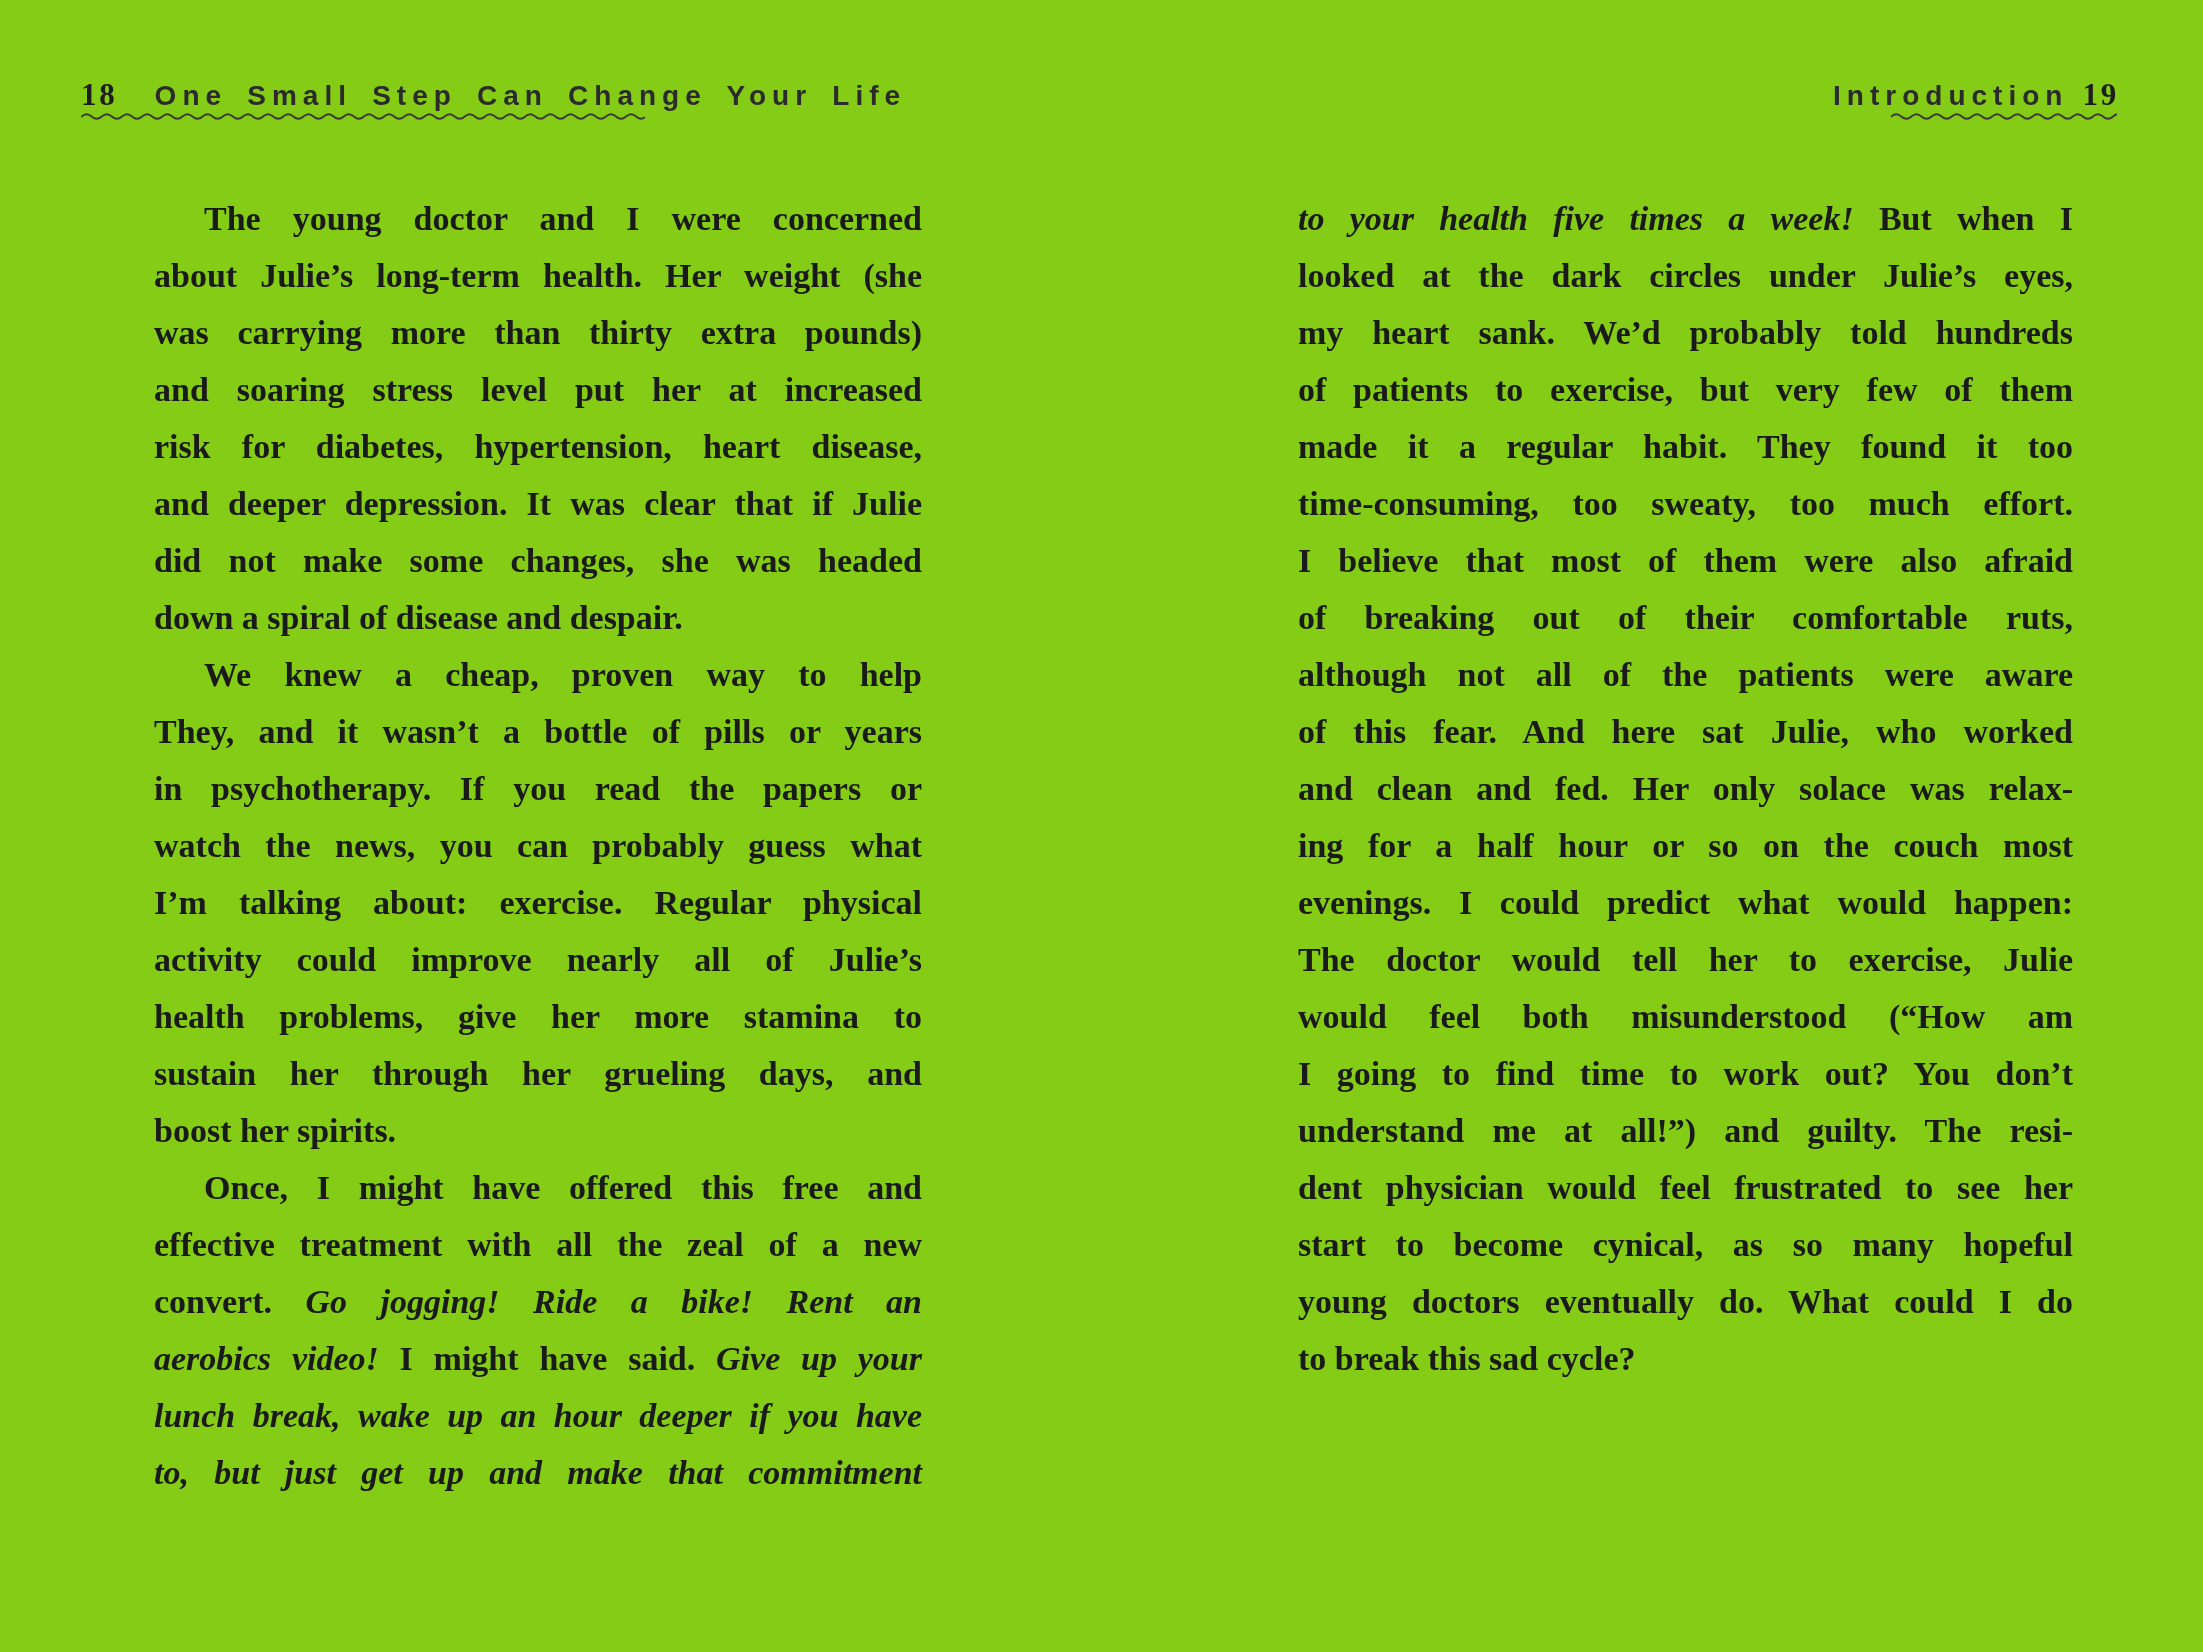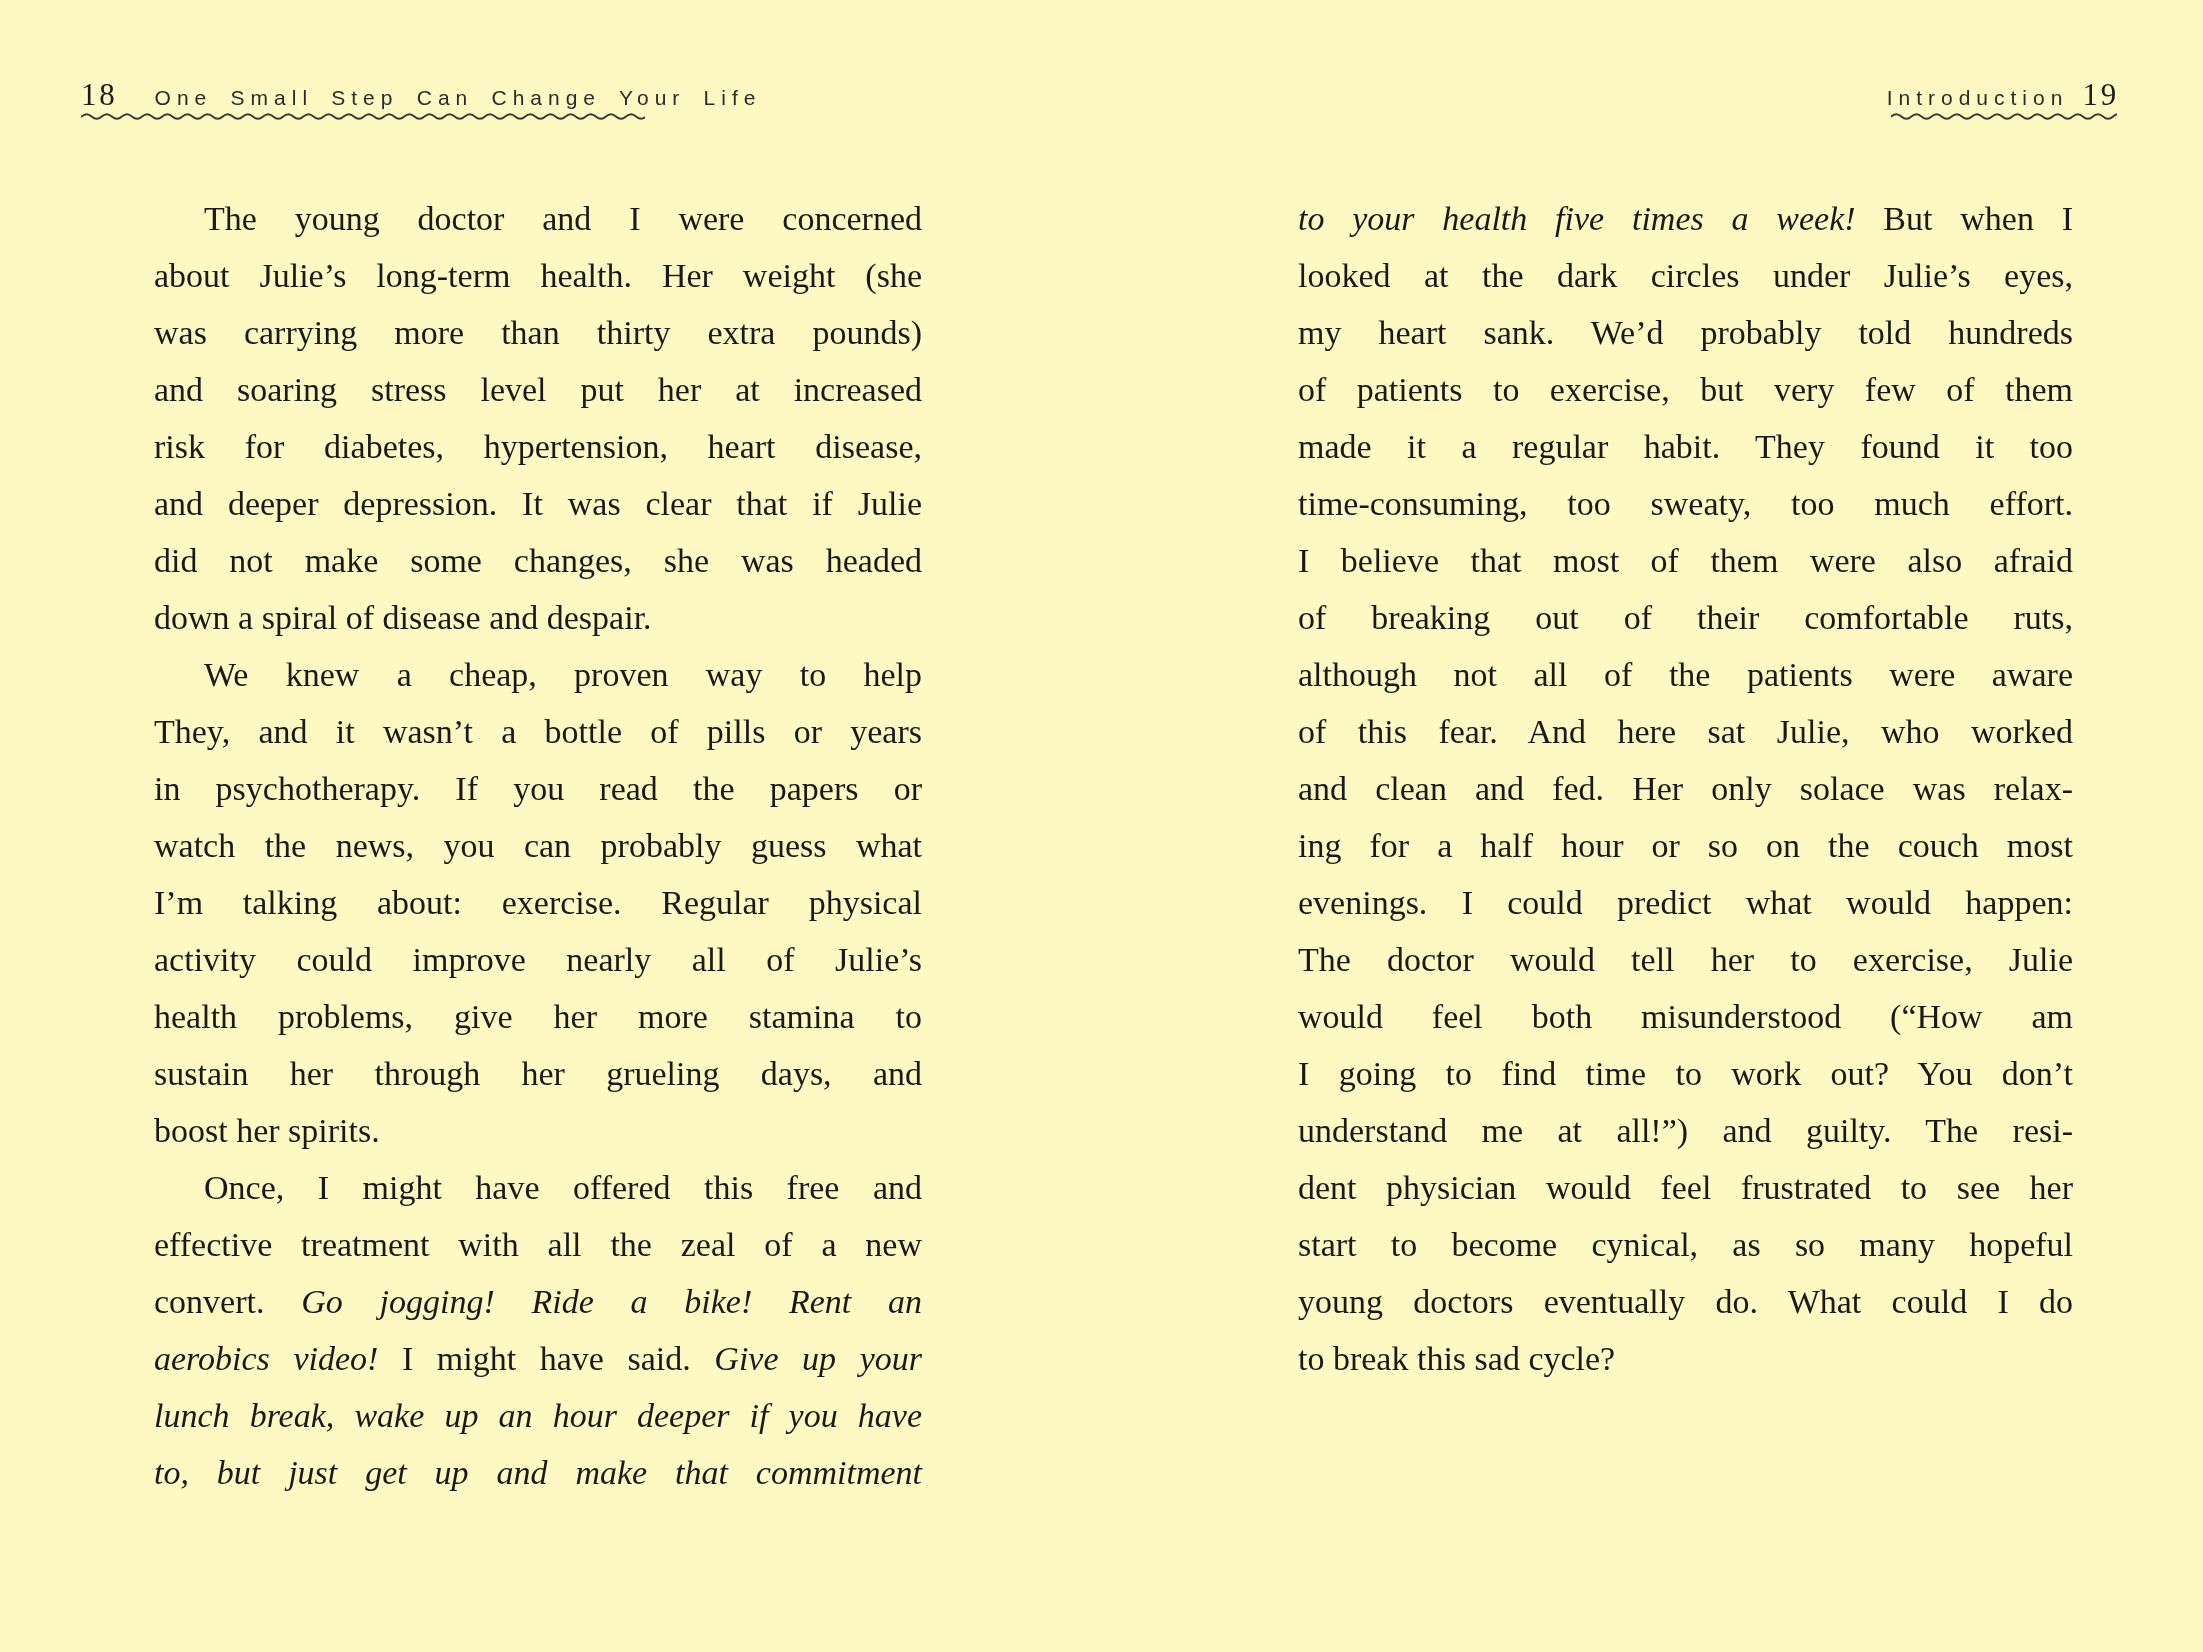--- a/index.html
+++ b/index.html
@@ -4,24 +4,25 @@
 <style>
   html, body {
     margin: 0;
     padding: 0;
     background: #ffffff;
   }
   #spread {
     position: relative;
     width: 2204px;
     height: 1653px;
-    background: #fef9c3;
+    background: #84cc16;
     overflow: hidden;
     font-family: "Liberation Serif", "DejaVu Serif", serif;
     color: #191919;
+    font-weight: bold;
   }
 
   
   .running-header {
     position: absolute;
     top: 77px;
     display: flex;
     align-items: baseline;
     white-space: nowrap;
   }
@@ -29,21 +30,21 @@
   .header-right { right: 85px; }
 
   .folio {
     font-family: "Liberation Serif", "DejaVu Serif", serif;
     font-size: 31px;
     letter-spacing: 2.8px;
     color: #1d1d1d;
   }
   .running-title {
     font-family: "Liberation Sans", "DejaVu Sans", sans-serif;
-    font-size: 21px;
+    font-size: 28px;
     letter-spacing: 6px;
     word-spacing: 6.4px;
     color: #2b2b2b;
   }
   .header-left .folio   { margin-right: 37px; }
   .header-right .folio  { margin-left: 14px; }
 
   .wave {
     position: absolute;
     top: 111px;

